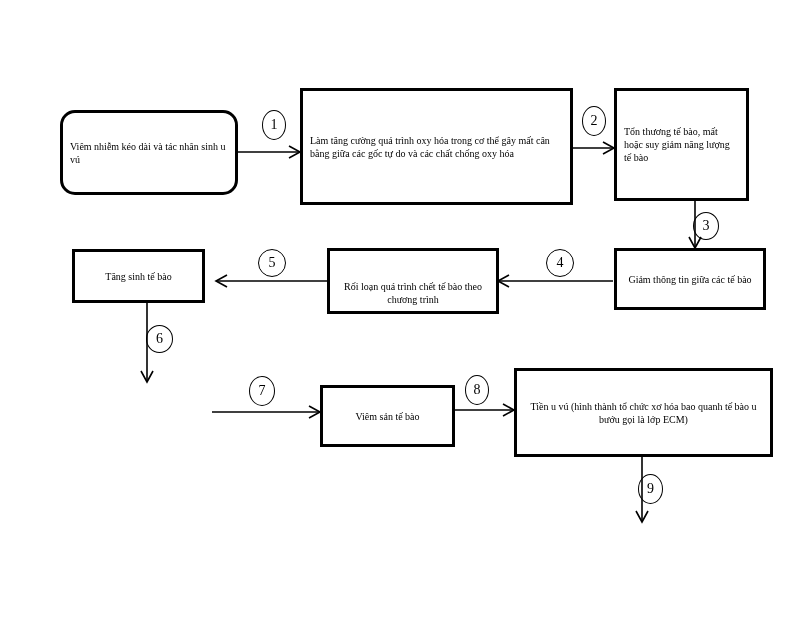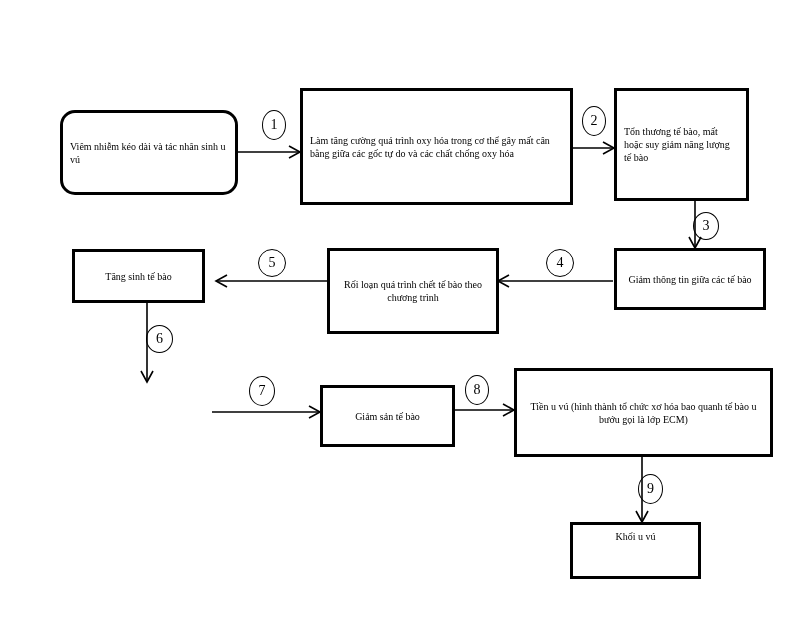--- a/index.html
+++ b/index.html
@@ -126,40 +126,37 @@
   </div>
 
   <div class="node align-left" style="left:614px; top:88px; width:135px; height:113px;">
     <span class="txt">Tổn thương tế bào, mất hoặc suy giảm năng lượng tế bào</span>
   </div>
 
   <div class="node align-center" style="left:614px; top:248px; width:152px; height:62px;">
     <span class="txt">Giảm thông tin giữa các tế bào</span>
   </div>
 
-  <div class="node align-center" style="left:327px; top:248px; width:172px; height:86px;">
+  <div class="node align-center" style="left:327px; top:248px; width:172px; height:66px;align-items:flex-end;">
     <span class="txt">Rối loạn quá trình chết tế bào theo chương trình</span>
   </div>
 
   <div class="node align-center" style="left:72px; top:249px; width:133px; height:54px;">
     <span class="txt">Tăng sinh tế bào</span>
   </div>
 
 
   <div class="node align-center" style="left:320px; top:385px; width:135px; height:62px;">
-    <span class="txt">Giảm sản tế bào</span>
+    <span class="txt">Viêm sản tế bào</span>
   </div>
 
   <div class="node align-center" style="left:514px; top:368px; width:259px; height:89px;">
     <span class="txt">Tiền u vú (hình thành tổ chức xơ hóa bao quanh tế bào u bướu gọi là lớp ECM)</span>
   </div>
 
-  <div class="node align-top" style="left:570px; top:522px; width:131px; height:57px;">
-    <span class="txt">Khối u vú</span>
-  </div>
 
   <div class="marker" style="left:262px; top:110px; width:24px; height:30px;">
     <span>1</span>
   </div>
   <div class="marker" style="left:582px; top:106px; width:24px; height:30px;">
     <span>2</span>
   </div>
   <div class="marker" style="left:693px; top:212px; width:26px; height:28px;">
     <span>3</span>
   </div>

